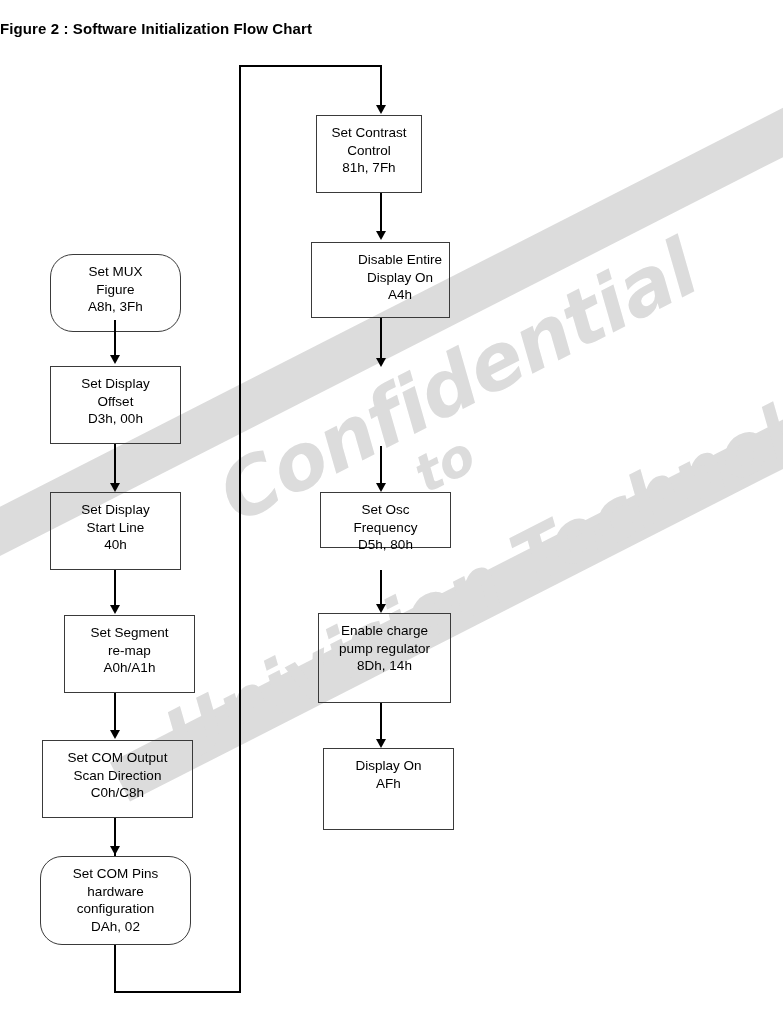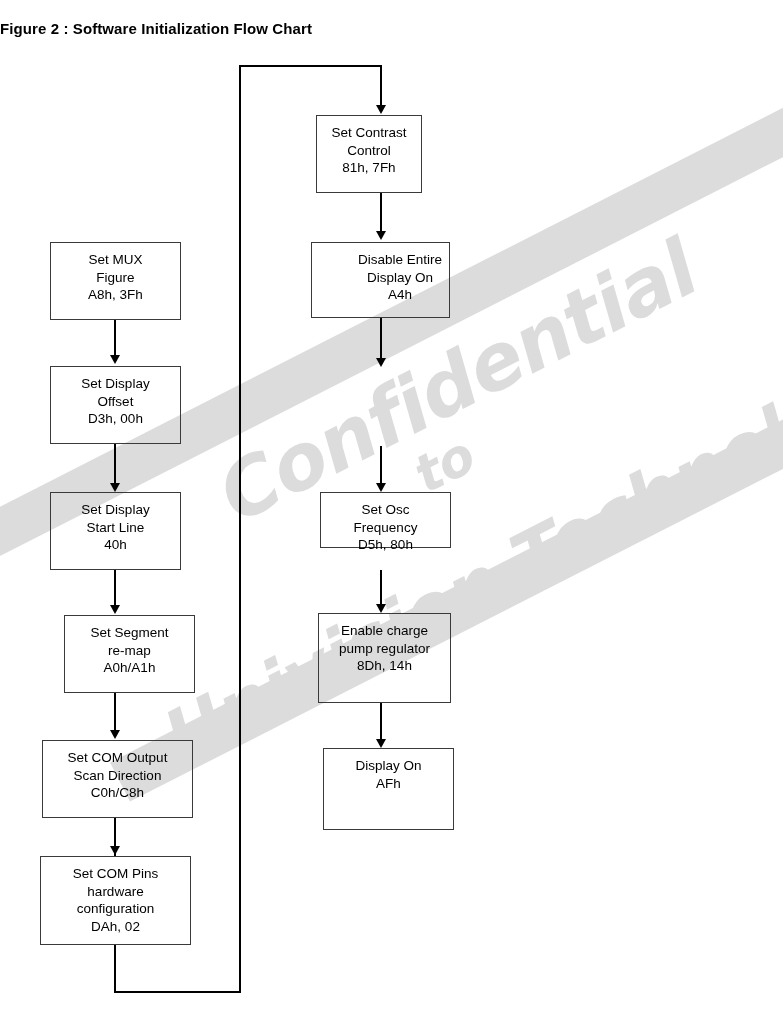--- a/index.html
+++ b/index.html
@@ -126,21 +126,21 @@
 
     <div class="conn h" style="left:114px; top:991px; width:127px;"></div>
 
     <div class="conn v" style="left:239px; top:65px; height:928px;"></div>
 
     <div class="conn h" style="left:239px; top:65px; width:143px;"></div>
 
     <div class="conn v" style="left:380px; top:65px; height:42px;"></div>
     <div class="arrowhead" style="left:376px; top:105px;"></div>
 
-    <div class="node" style="left:50px; top:242px; width:131px; height:78px;">
+    <div class="node" style="left:50px; top:254px; width:131px; height:78px;border-radius:23px;">
       <span class="ln">Set MUX</span>
       <span class="ln">Figure</span>
       <span class="ln">A8h, 3Fh</span>
     </div>
 
     <div class="conn v" style="left:114px; top:320px; height:38px;"></div>
     <div class="arrowhead" style="left:110px; top:355px;"></div>
 
     <div class="node" style="left:50px; top:366px; width:131px; height:78px;">
       <span class="ln">Set Display</span>
@@ -171,21 +171,21 @@
 
     <div class="node" style="left:42px; top:740px; width:151px; height:78px;">
       <span class="ln">Set COM Output</span>
       <span class="ln">Scan Direction</span>
       <span class="ln">C0h/C8h</span>
     </div>
 
     <div class="conn v" style="left:114px; top:818px; height:39px;"></div>
     <div class="arrowhead" style="left:110px; top:846px;"></div>
 
-    <div class="node" style="left:40px; top:856px; width:151px; height:89px;">
+    <div class="node" style="left:40px; top:856px; width:151px; height:89px;border-radius:22px;">
       <span class="ln">Set COM Pins</span>
       <span class="ln">hardware</span>
       <span class="ln">configuration</span>
       <span class="ln">DAh, 02</span>
     </div>
 
     <div class="node" style="left:316px; top:115px; width:106px; height:78px;">
       <span class="ln">Set Contrast</span>
       <span class="ln">Control</span>
       <span class="ln">81h, 7Fh</span>

